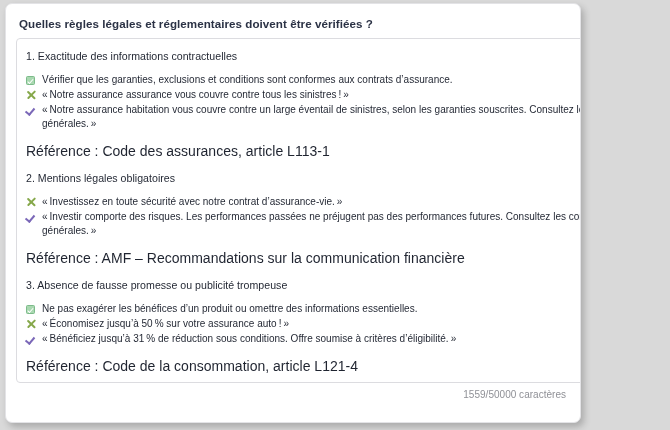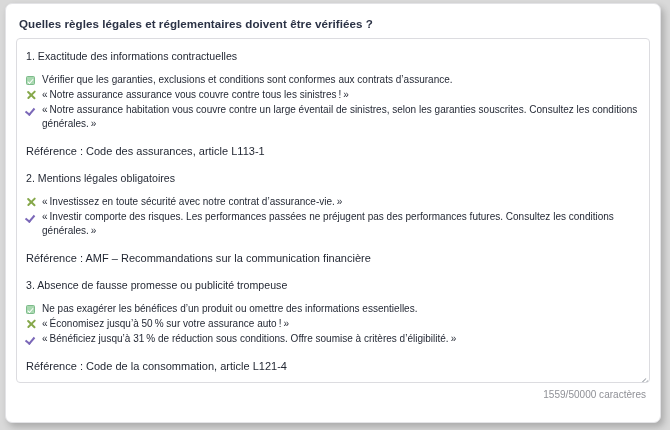--- a/index.html
+++ b/index.html
@@ -16,21 +16,21 @@
     position: relative;
     width: 670px;
     height: 430px;
     box-sizing: border-box;
   }
 
   .card {
     position: absolute;
     left: 5px;
     top: 3px;
-    width: 656px;
+    width: 576px;
     height: 420px;
     box-sizing: border-box;
     background: #ffffff;
     border: 1px solid #e3e3e6;
     border-radius: 7px;
     box-shadow: 3px 4px 7px rgba(0,0,0,0.22);
     padding: 11px 10px 24px 10px;
     overflow: hidden;
   }
 
@@ -152,21 +152,21 @@
     left: 1px;
     top: 0.5px;
     width: 3.6px;
     height: 7.4px;
     border: solid #7b68b8;
     border-width: 0 2.1px 2.1px 0;
     transform: rotate(40deg);
   }
 
   .reference {
-    font-size: 11px;
+    font-size: 14px;
     color: #1f2430;
     line-height: 14px;
     margin: 13px 0 0 0;
     letter-spacing: 0.01px;
   }
 
   .gap-after-ref { height: 13px; }
 
   .resize-grip {
     position: absolute;

